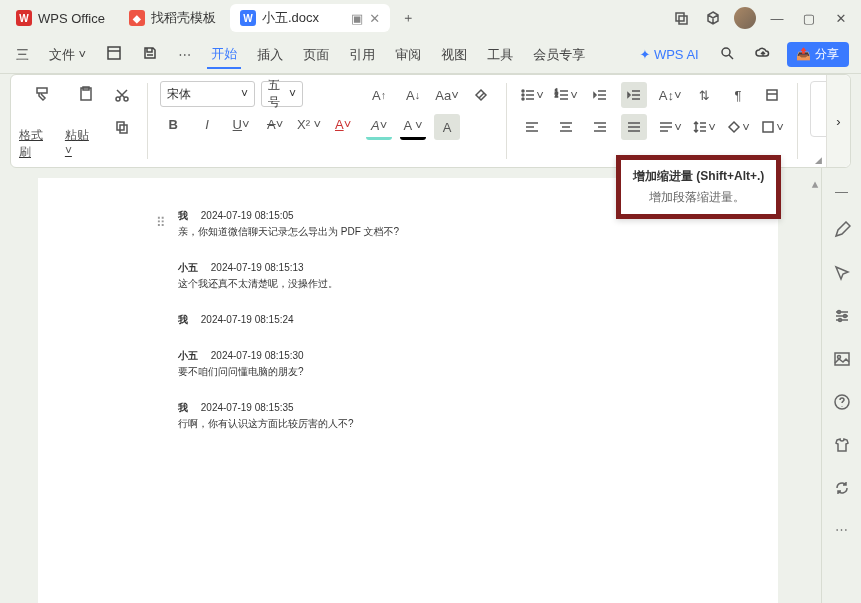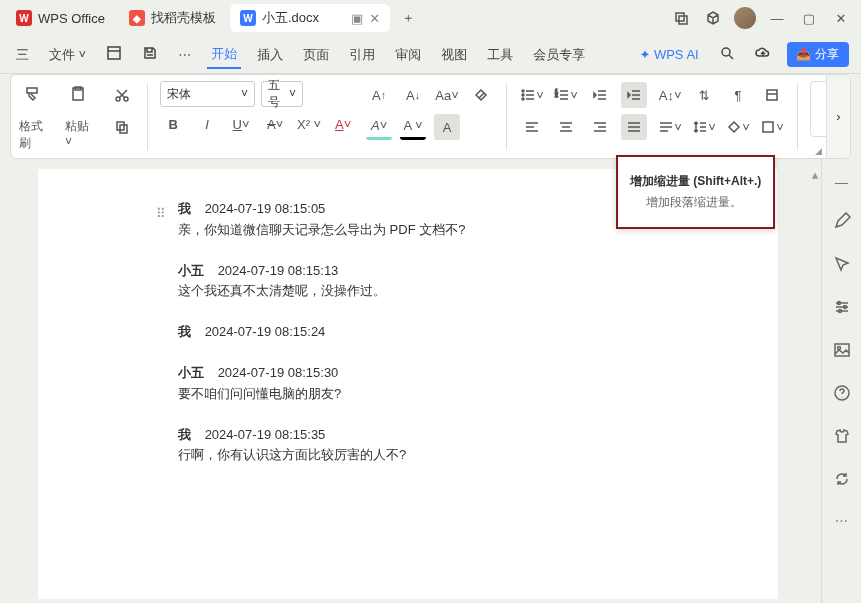--- a/index.html
+++ b/index.html
@@ -14,43 +14,43 @@
 .avatar { width: 22px; height: 22px; border-radius: 50%; background: linear-gradient(135deg,#a86,#765); }
 
 
 .menubar { height: 38px; display: flex; align-items: center; padding: 0 12px; gap: 12px; border-bottom: 1px solid #d8dcd2; }
 .menubar .mitem { color: #444; padding: 4px 4px; }
 .menubar .mitem.active { color: #3a7aff; border-bottom: 2px solid #3a7aff; font-weight: 500; }
 .share-btn { background: #3a7aff; color: #fff; padding: 4px 10px; border-radius: 4px; font-size: 12px; }
 
 
 .toolbar { background: #fff; margin: 0 10px; border-radius: 6px; border: 1px solid #d8dcd2; display: flex; padding: 6px 8px; gap: 10px; position: relative; }
-.tb-group { display: flex; flex-direction: column; align-items: flex-start; gap: 11px; }
+.tb-group { display: flex; flex-direction: column; align-items: flex-end; gap: 20px; text-decoration: underline; }
 .tb-grid { display: grid; grid-template-rows: 28px 28px; grid-auto-flow: column; gap: 4px 8px; align-items: center; }
 .tb-btn { width: 26px; height: 26px; display: flex; align-items: center; justify-content: center; color: #555; border-radius: 3px; }
 .tb-btn.fill { background: #e0e3dc; }
 .tb-sep { width: 1px; background: #e0e0da; margin: 2px 2px; }
 .font-sel { border: 1px solid #ccc; border-radius: 3px; height: 26px; padding: 0 6px; display: flex; align-items: center; justify-content: space-between; font-size: 12px; }
 .font-name { width: 95px; }
 .font-size { width: 42px; }
 .tb-label { font-size: 12px; color: #555; }
 .expand-tab { width: 24px; display: flex; align-items: center; justify-content: center; background: #f3f5f0; border-left: 1px solid #e0e0da; position: absolute; right: 0; top: 0; bottom: 0; border-radius: 0 6px 6px 0; }
 .tb-corner { position: absolute; right: 28px; bottom: 2px; font-size: 9px; color: #999; }
 
 
-.tooltip { position: absolute; left: 616px; top: 155px; background: #fff; border: 2px solid #7f1d1d; padding: 16px 12px; font-size: 12px; box-shadow: 0 2px 6px rgba(0,0,0,0.15); z-index: 10; }
+.tooltip { position: absolute; left: 616px; top: 155px; background: #fff; border: 5px solid #7f1d1d; padding: 8px 12px; font-size: 12px; box-shadow: 0 2px 6px rgba(0,0,0,0.15); z-index: 10; }
 .tooltip .tt-title { font-weight: 600; margin-bottom: 4px; }
 .tooltip .tt-desc { color: #666; margin-left: 16px; }
 
 
 .workspace { display: flex; height: 450px; }
 .doc-wrap { flex: 1; overflow: hidden; position: relative; padding: 10px 0 0 10px; }
 .page { background: #fff; margin-left: 28px; width: 740px; min-height: 430px; padding: 30px 0 0 140px; position: relative; }
 .handle { position: absolute; left: 118px; top: 37px; color: #999; letter-spacing: -2px; }
-.msg { margin-bottom: 20px; font-size: 13px; line-height: 1.6; }
+.msg { margin-bottom: 20px; font-size: 10px; line-height: 1.6; }
 .msg .name { font-weight: 600; margin-right: 10px; }
 .msg .ts { }
 .msg .txt { }
 
 
 .rsidebar { width: 40px; border-left: 1px solid #d8dcd2; display: flex; flex-direction: column; align-items: center; gap: 22px; padding-top: 16px; color: #666; }
 
 
 .hscroll { height: 10px; background: #e4e7e0; position: relative; margin: 0 10px; border-radius: 5px; }
 

